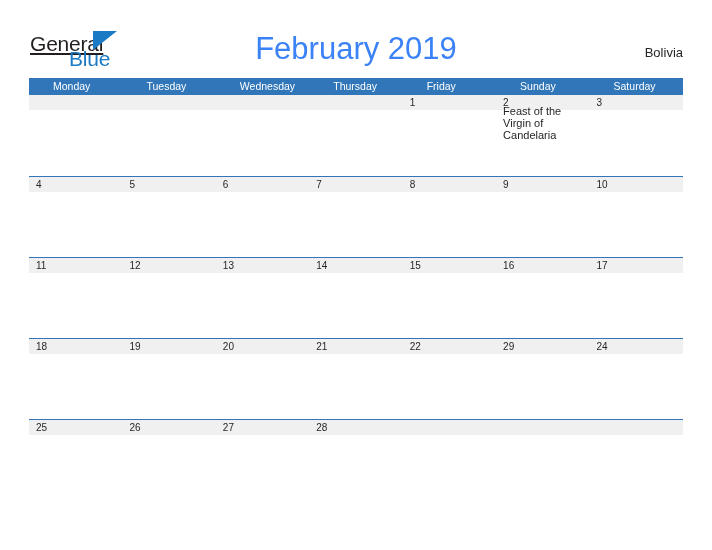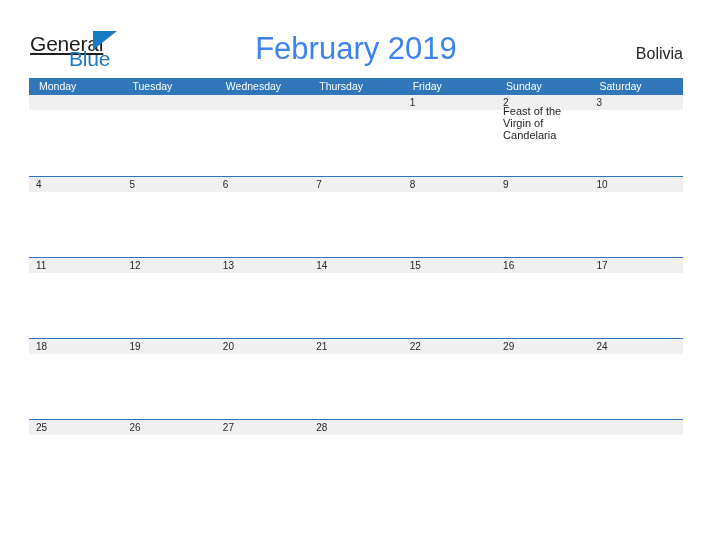--- a/index.html
+++ b/index.html
@@ -77,21 +77,21 @@
     font-size: 31px;
     font-weight: normal;
     color: #3b82f6;
     letter-spacing: 0px;
   }
 
   .locale {
     position: absolute;
     right: 29px;
     top: 45px;
-    font-size: 16px;
+    font-size: 13px;
     color: #262626;
   }
 
   
   .calendar {
     position: absolute;
     left: 29px;
     top: 78px;
     width: 654px;
   }
@@ -99,21 +99,21 @@
   .weekday-head {
     display: flex;
     width: 100%;
     height: 17px;
     background: #3076b8;
   }
   .weekday-cell {
     flex: 1 1 0;
     font-size: 10.5px;
     color: #ffffff;
-    padding-left: 10px;
+    padding-left: 24px;
     box-sizing: border-box;
     line-height: 17px;
     white-space: nowrap;
     overflow: hidden;
   }
 
   .week-row {
     display: flex;
     width: 100%;
     height: 81px;

